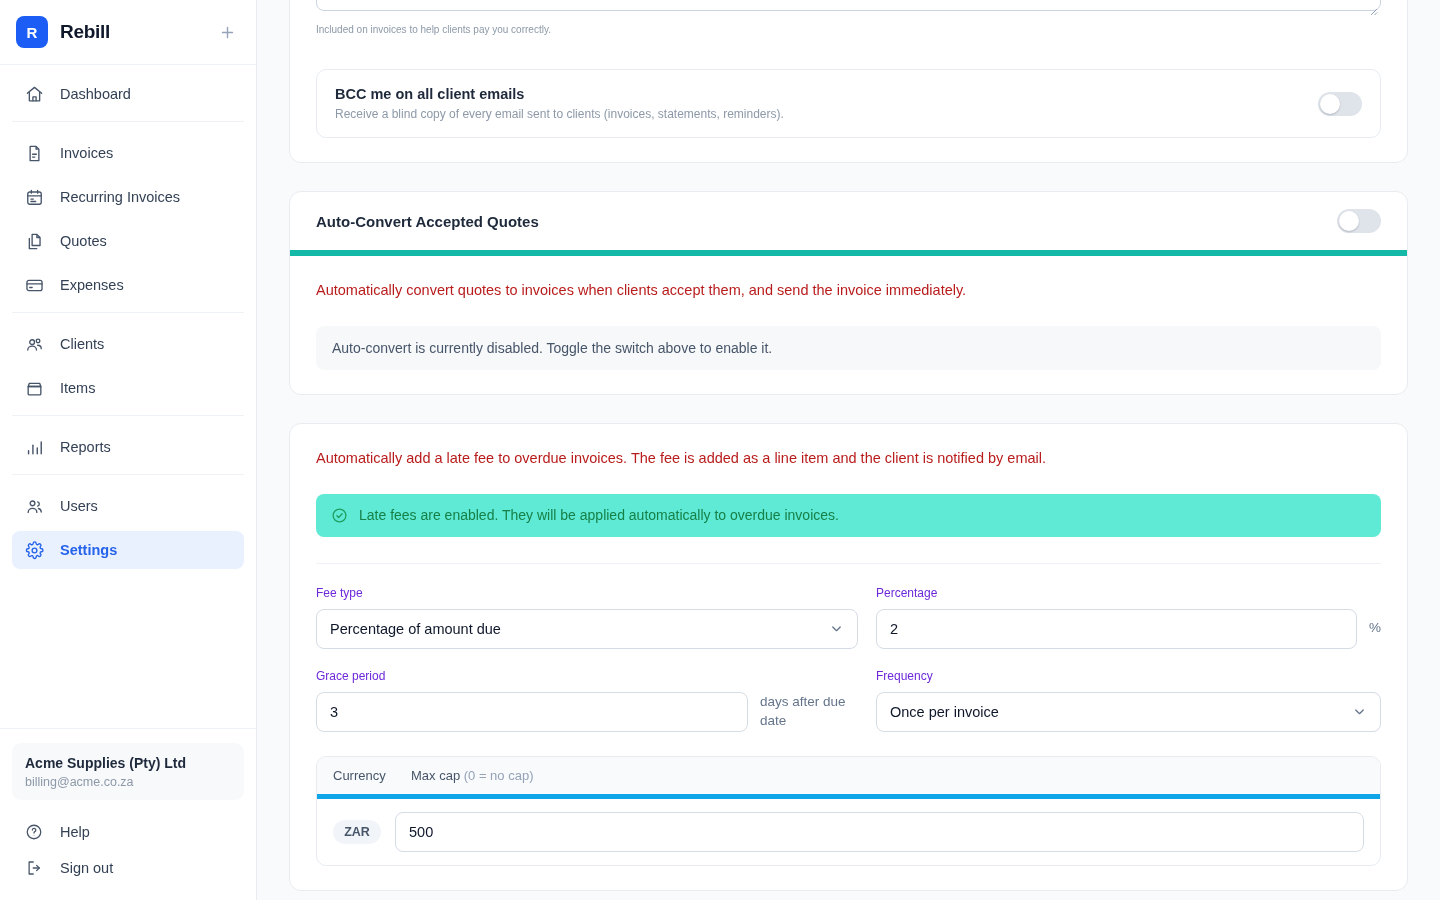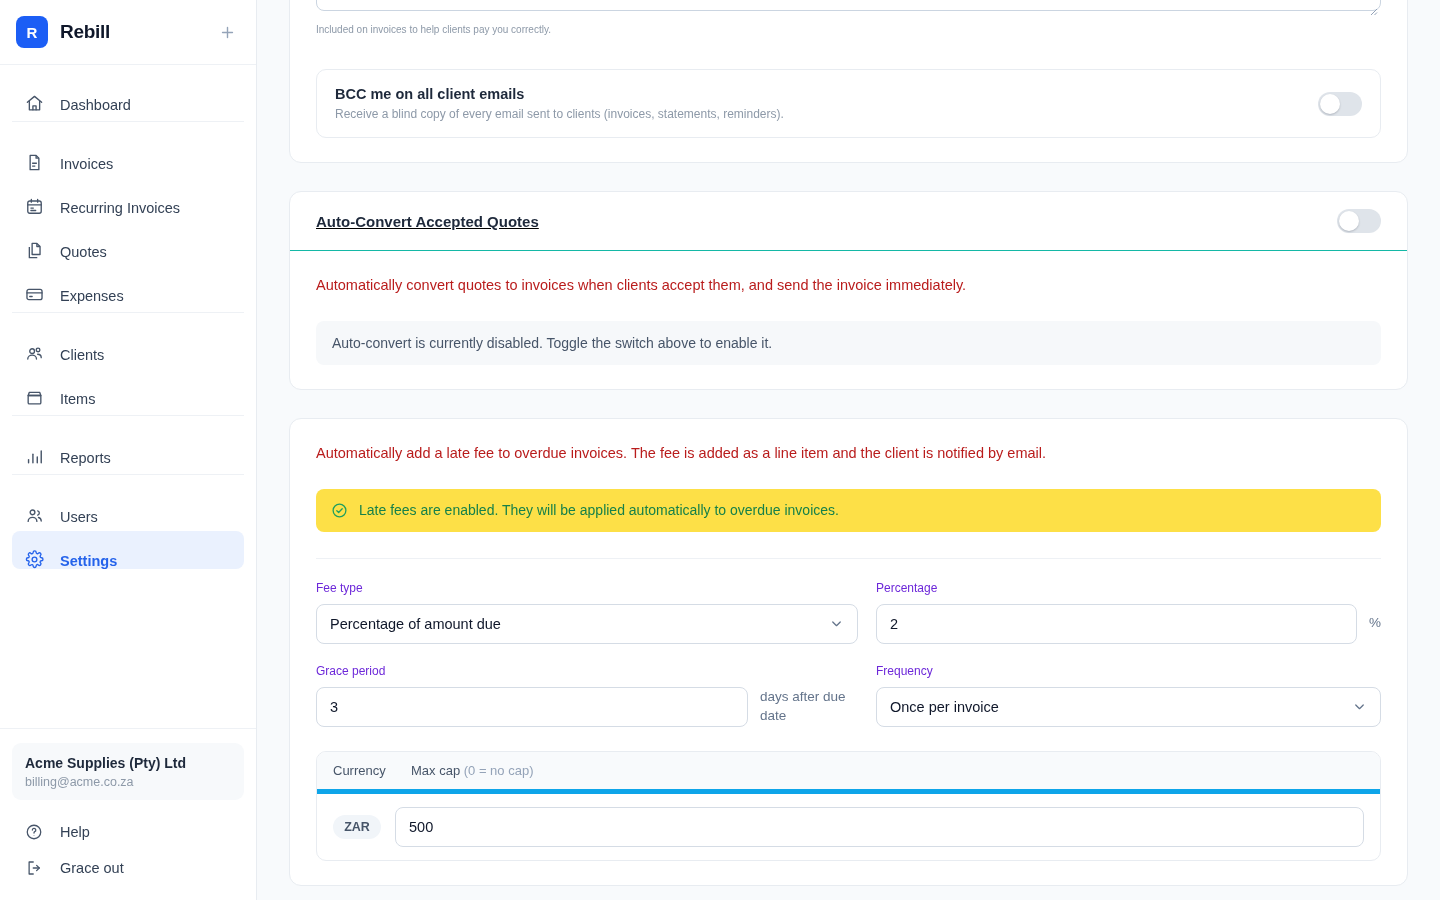--- a/index.html
+++ b/index.html
@@ -39,21 +39,21 @@
   }
   .plus-btn {
     margin-left: auto;
     width: 26px; height: 26px;
     display: flex; align-items: center; justify-content: center;
     color: #94a3b8; cursor: pointer;
   }
 
   .sb-nav { padding: 10px 12px 0 12px; flex: 1; overflow: hidden; }
   .nav-item {
-    display: flex; align-items: flex-end;
+    display: flex; align-items: center;
     height: 38px; padding: 0 12px;
     border-radius: 8px;
     color: #334155; font-size: 14.5px;
     cursor: pointer; margin-bottom: 6px;
   }
   .nav-item .ic {
     width: 20px; height: 20px; margin-right: 16px;
     display: flex; align-items: center; justify-content: center;
     color: #475569; flex: none;
   }
@@ -137,35 +137,34 @@
     width: 20px; height: 20px; border-radius: 50%;
     background: #fff; box-shadow: 0 1px 2px rgba(15,23,42,.22);
   }
   .toggle.on { background: #1c5ef5; }
   .toggle.on .knob { left: auto; right: 2px; }
 
   
   .card-head {
     display: flex; align-items: center;
     padding: 17px 26px;
-    border-bottom: 1px solid #14b8a6;
-    text-decoration: underline;
+    border-bottom: 6px solid #14b8a6;
   }
   .card-title { font-size: 15px; font-weight: bold; color: #1e293b; }
   .card-head .toggle { margin-left: auto; }
 
   .para { font-size: 14.5px; color: #b91c1c; line-height: 1.5; }
 
   .note {
     background: #f6f8fa; border-radius: 8px;
     padding: 14px 16px; margin-top: 24px;
     font-size: 14px; color: #475569;
   }
   .banner-ok {
-    background: #fde047; border-radius: 8px;
+    background: #5eead4; border-radius: 8px;
     padding: 13px 15px; margin-top: 24px;
     display: flex; align-items: center; gap: 11px;
     font-size: 14px; color: #168049;
   }
   .banner-ok .ic { width: 17px; height: 17px; flex: none; color: #1e9e5f; display:flex; }
 
   .divider { height: 1px; background: #eef1f5; margin: 26px 0 22px 0; }
 
   .grid2 {
     display: grid;
@@ -358,21 +357,21 @@
         <span>Help</span>
       </div>
       <div class="foot-item">
         <span class="ic">
             <svg width="18" height="18" viewBox="0 0 24 24" fill="none" stroke="currentColor" stroke-width="1.7" stroke-linecap="round" stroke-linejoin="round">
               <path d="M11 4H5.5v16H11"></path>
               <path d="M15.5 8.5 19 12l-3.5 3.5"></path>
               <path d="M19 12h-8"></path>
             </svg>
           </span>
-        <span>Grace out</span>
+        <span>Sign out</span>
       </div>
     </div>
   </aside>
 
   <main class="main">
     <div class="scroller">
 
       <section class="top-group">
         <div style="position:relative;">
           <textarea class="textarea" style="">Branch Code: 250655</textarea>

